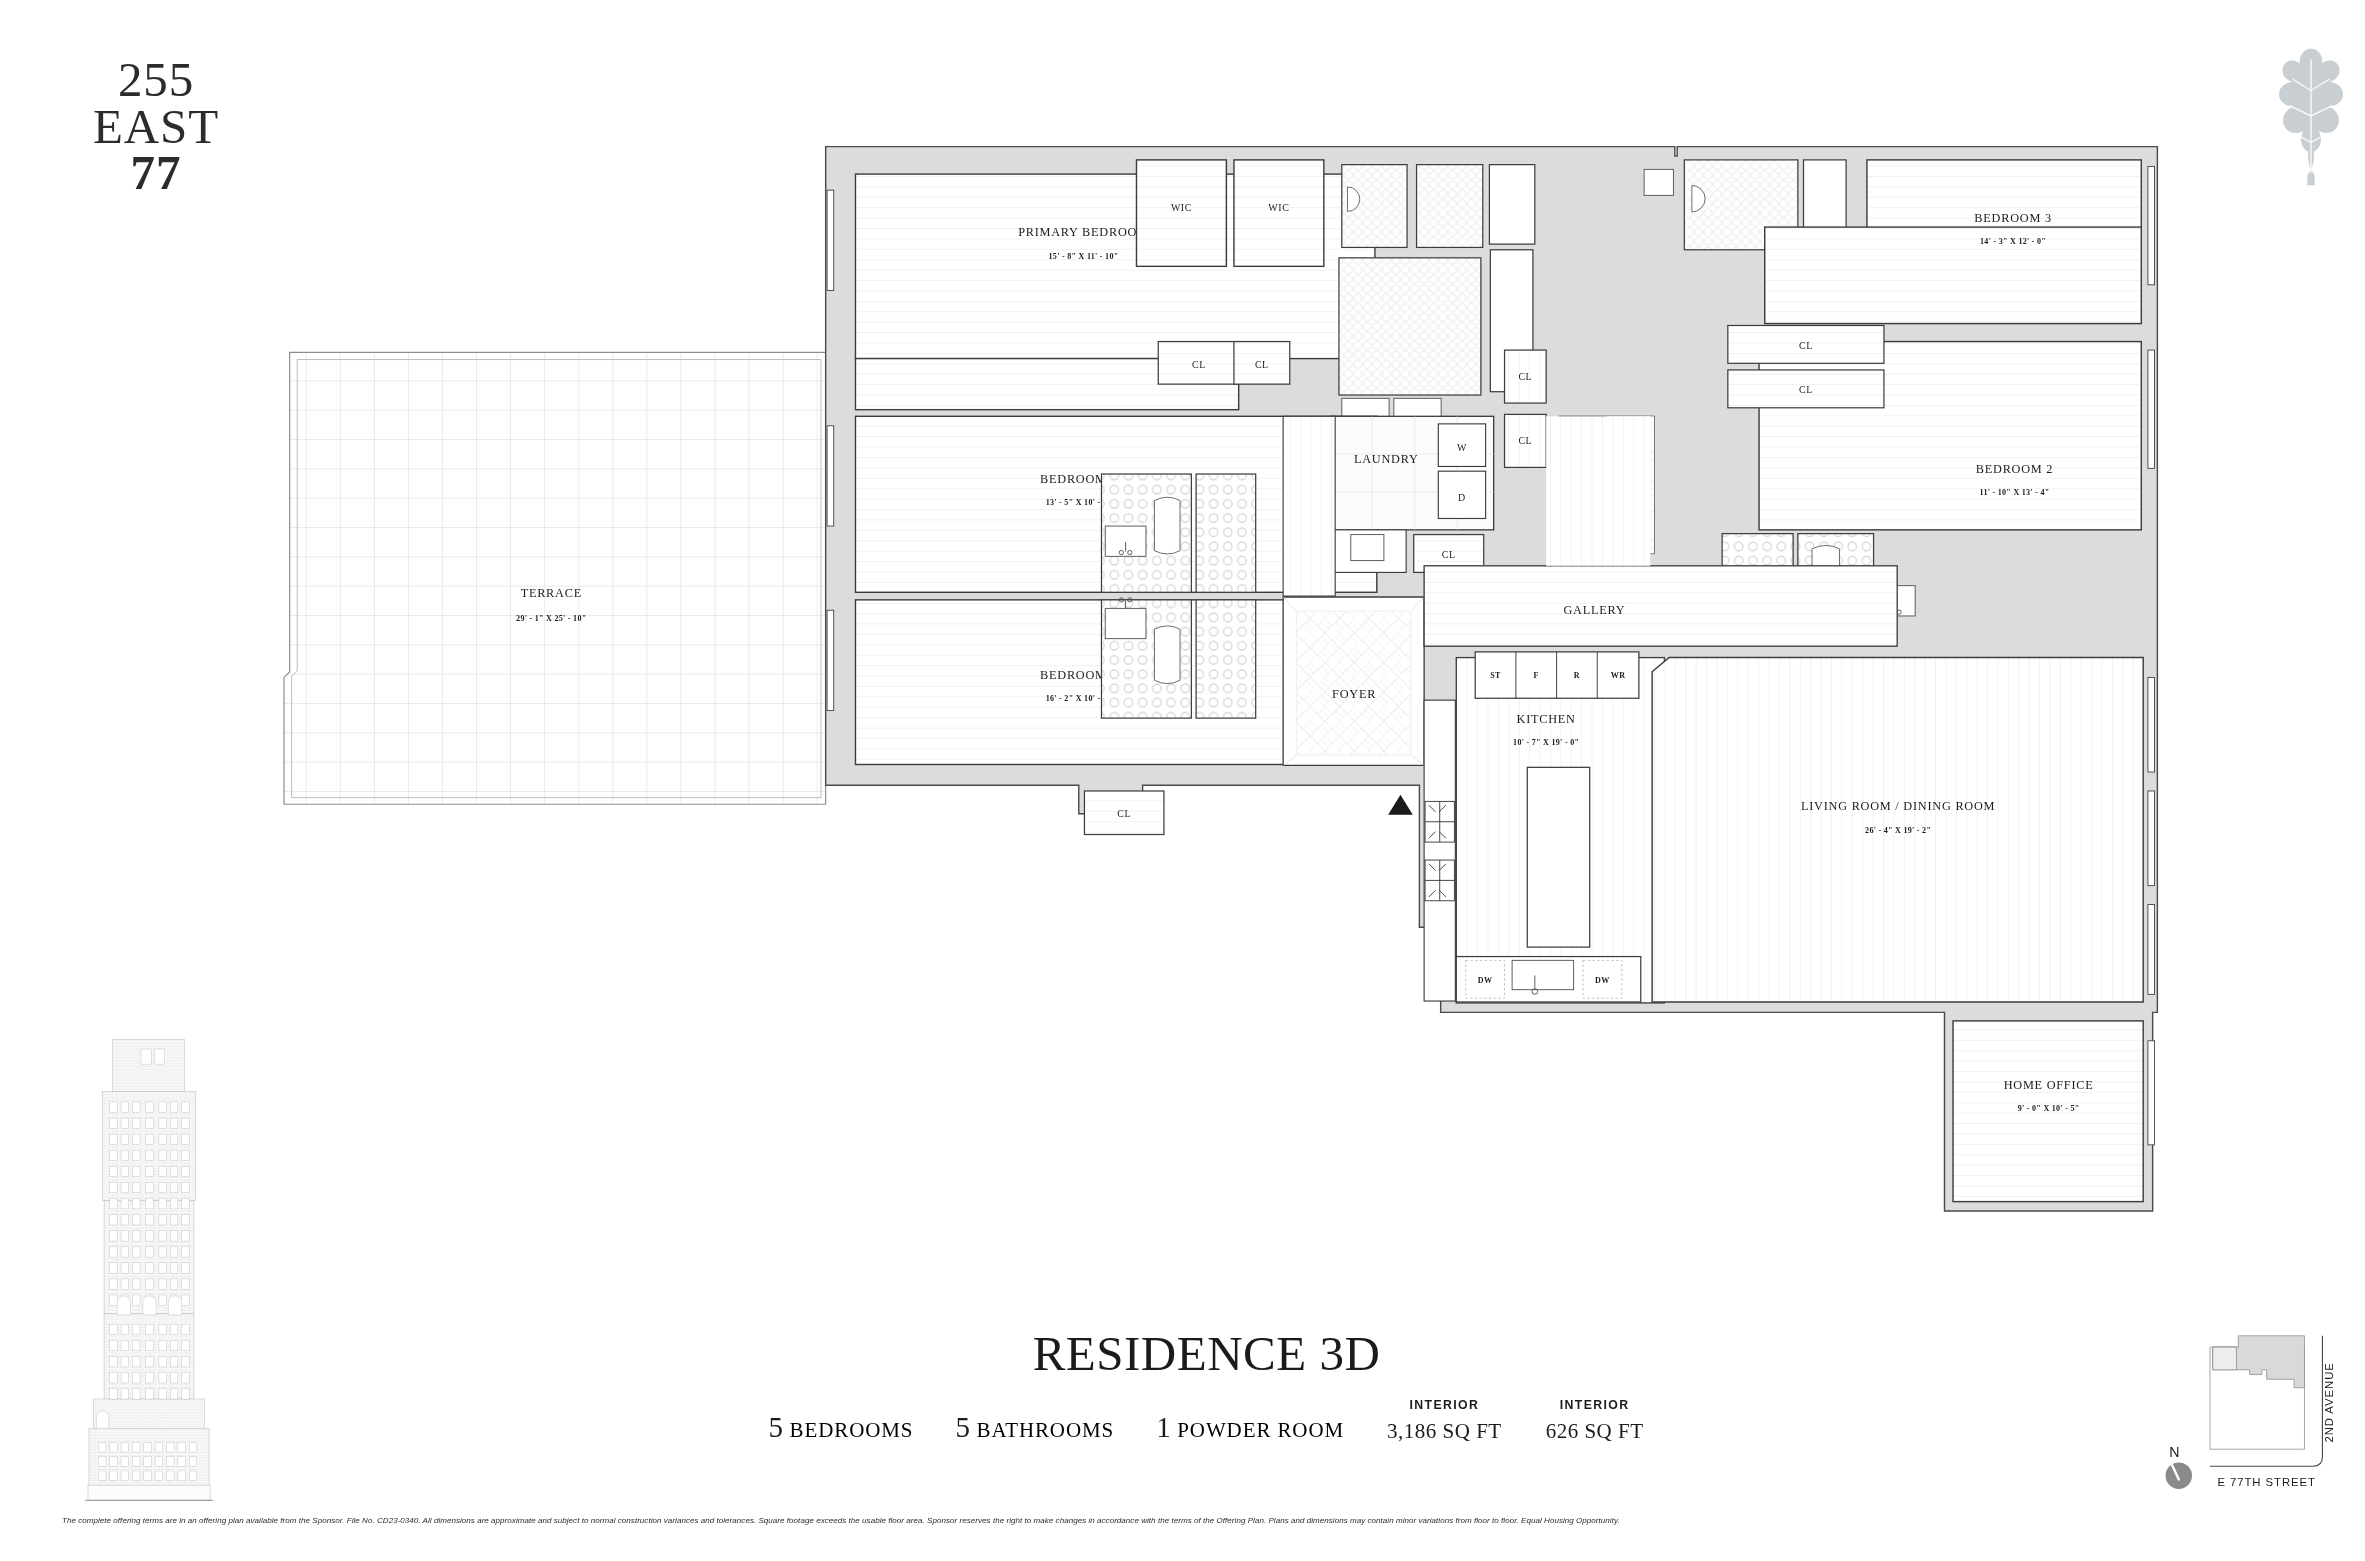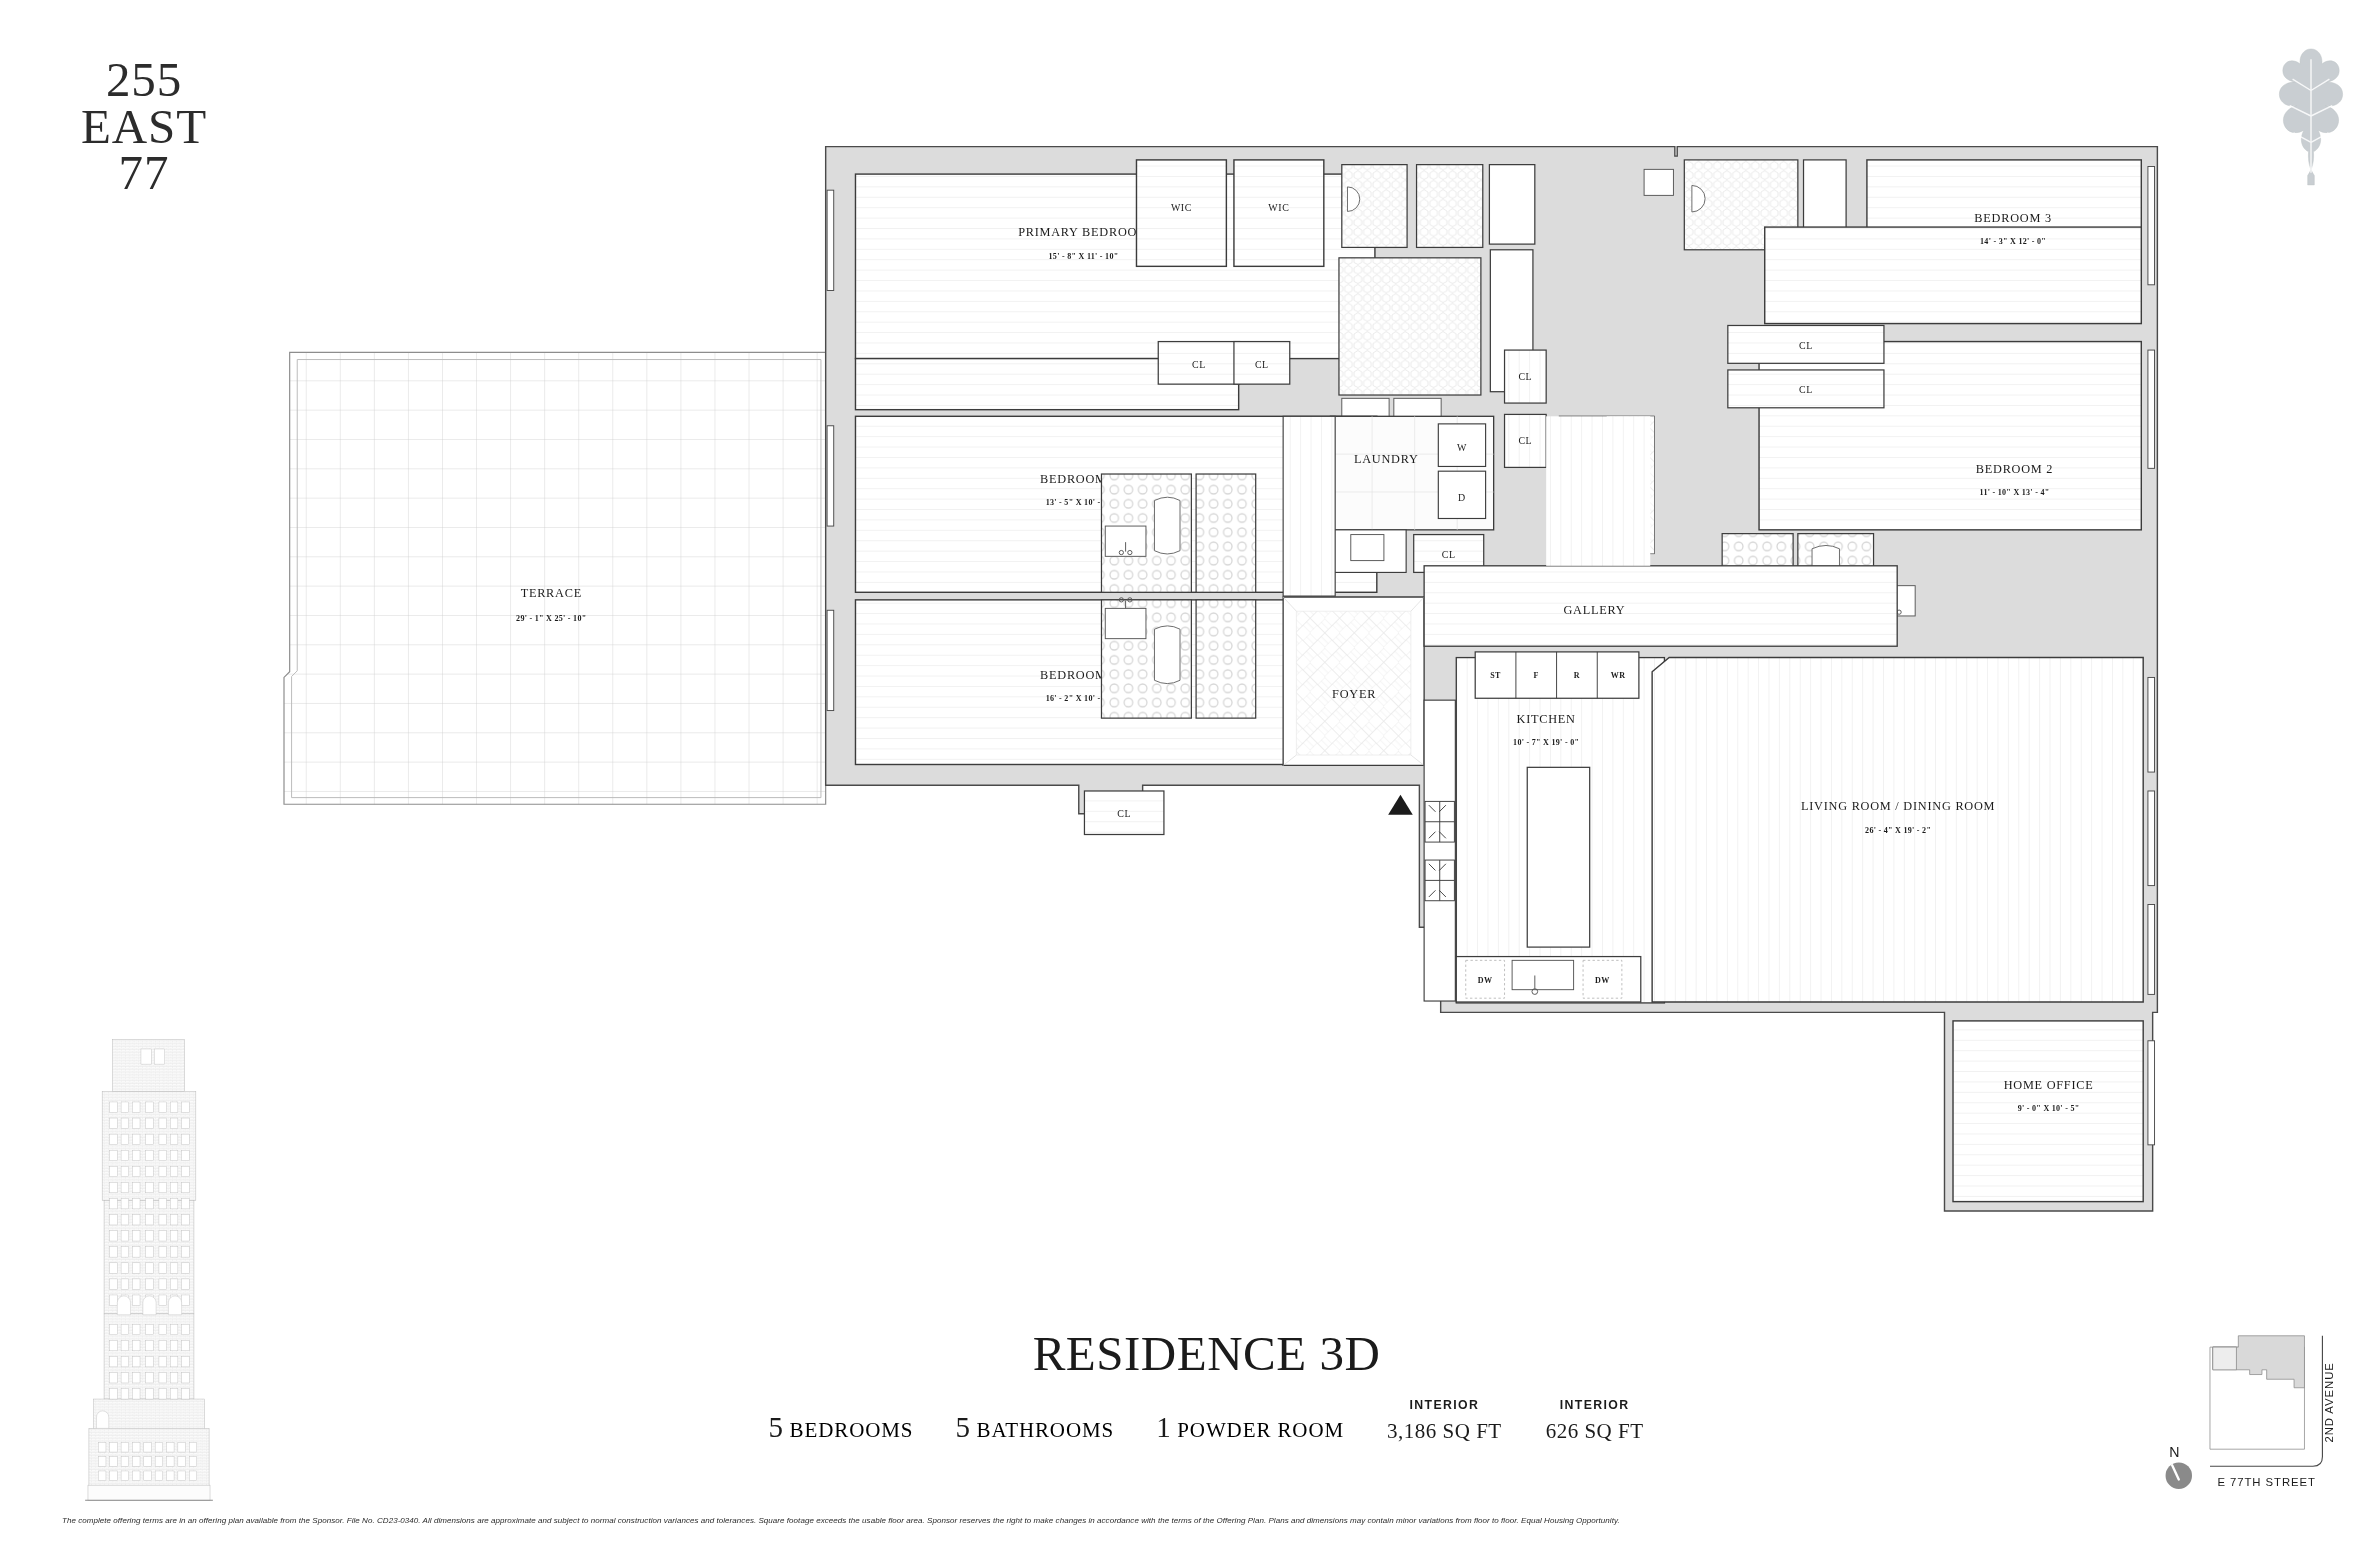--- a/index.html
+++ b/index.html
@@ -8,30 +8,30 @@
     width:2413px; height:1561px;
     background:#ffffff;
     font-family:"Liberation Serif", serif;
     color:#231f20;
     position:relative;
     overflow:hidden;
   }
 
   
   #brand {
-    position:absolute; left:54px; top:57px;
+    position:absolute; left:66px; top:57px;
     width:180px; text-align:center;
     line-height:0.95;
     font-family:"Liberation Serif", serif;
     color:#2c2c2c;
   }
   #brand .ln { display:block; font-size:47px; letter-spacing:0.9px; font-weight:400; }
   #brand .ln1 { font-size:49px; }
   #brand .ln2 { font-size:49px; }
-  #brand .ln3 { font-size:49px; }
+  #brand .ln3 { font-size:49px;font-weight:bold; }
 
   
   #ornament { position:absolute; left:2252px; top:45px; width:118px; height:142px; }
 
   
   #building { position:absolute; left:85px; top:1031px; width:128px; height:492px; }
 
   
   #plan { position:absolute; left:0; top:0; width:2413px; height:1230px; }
 

